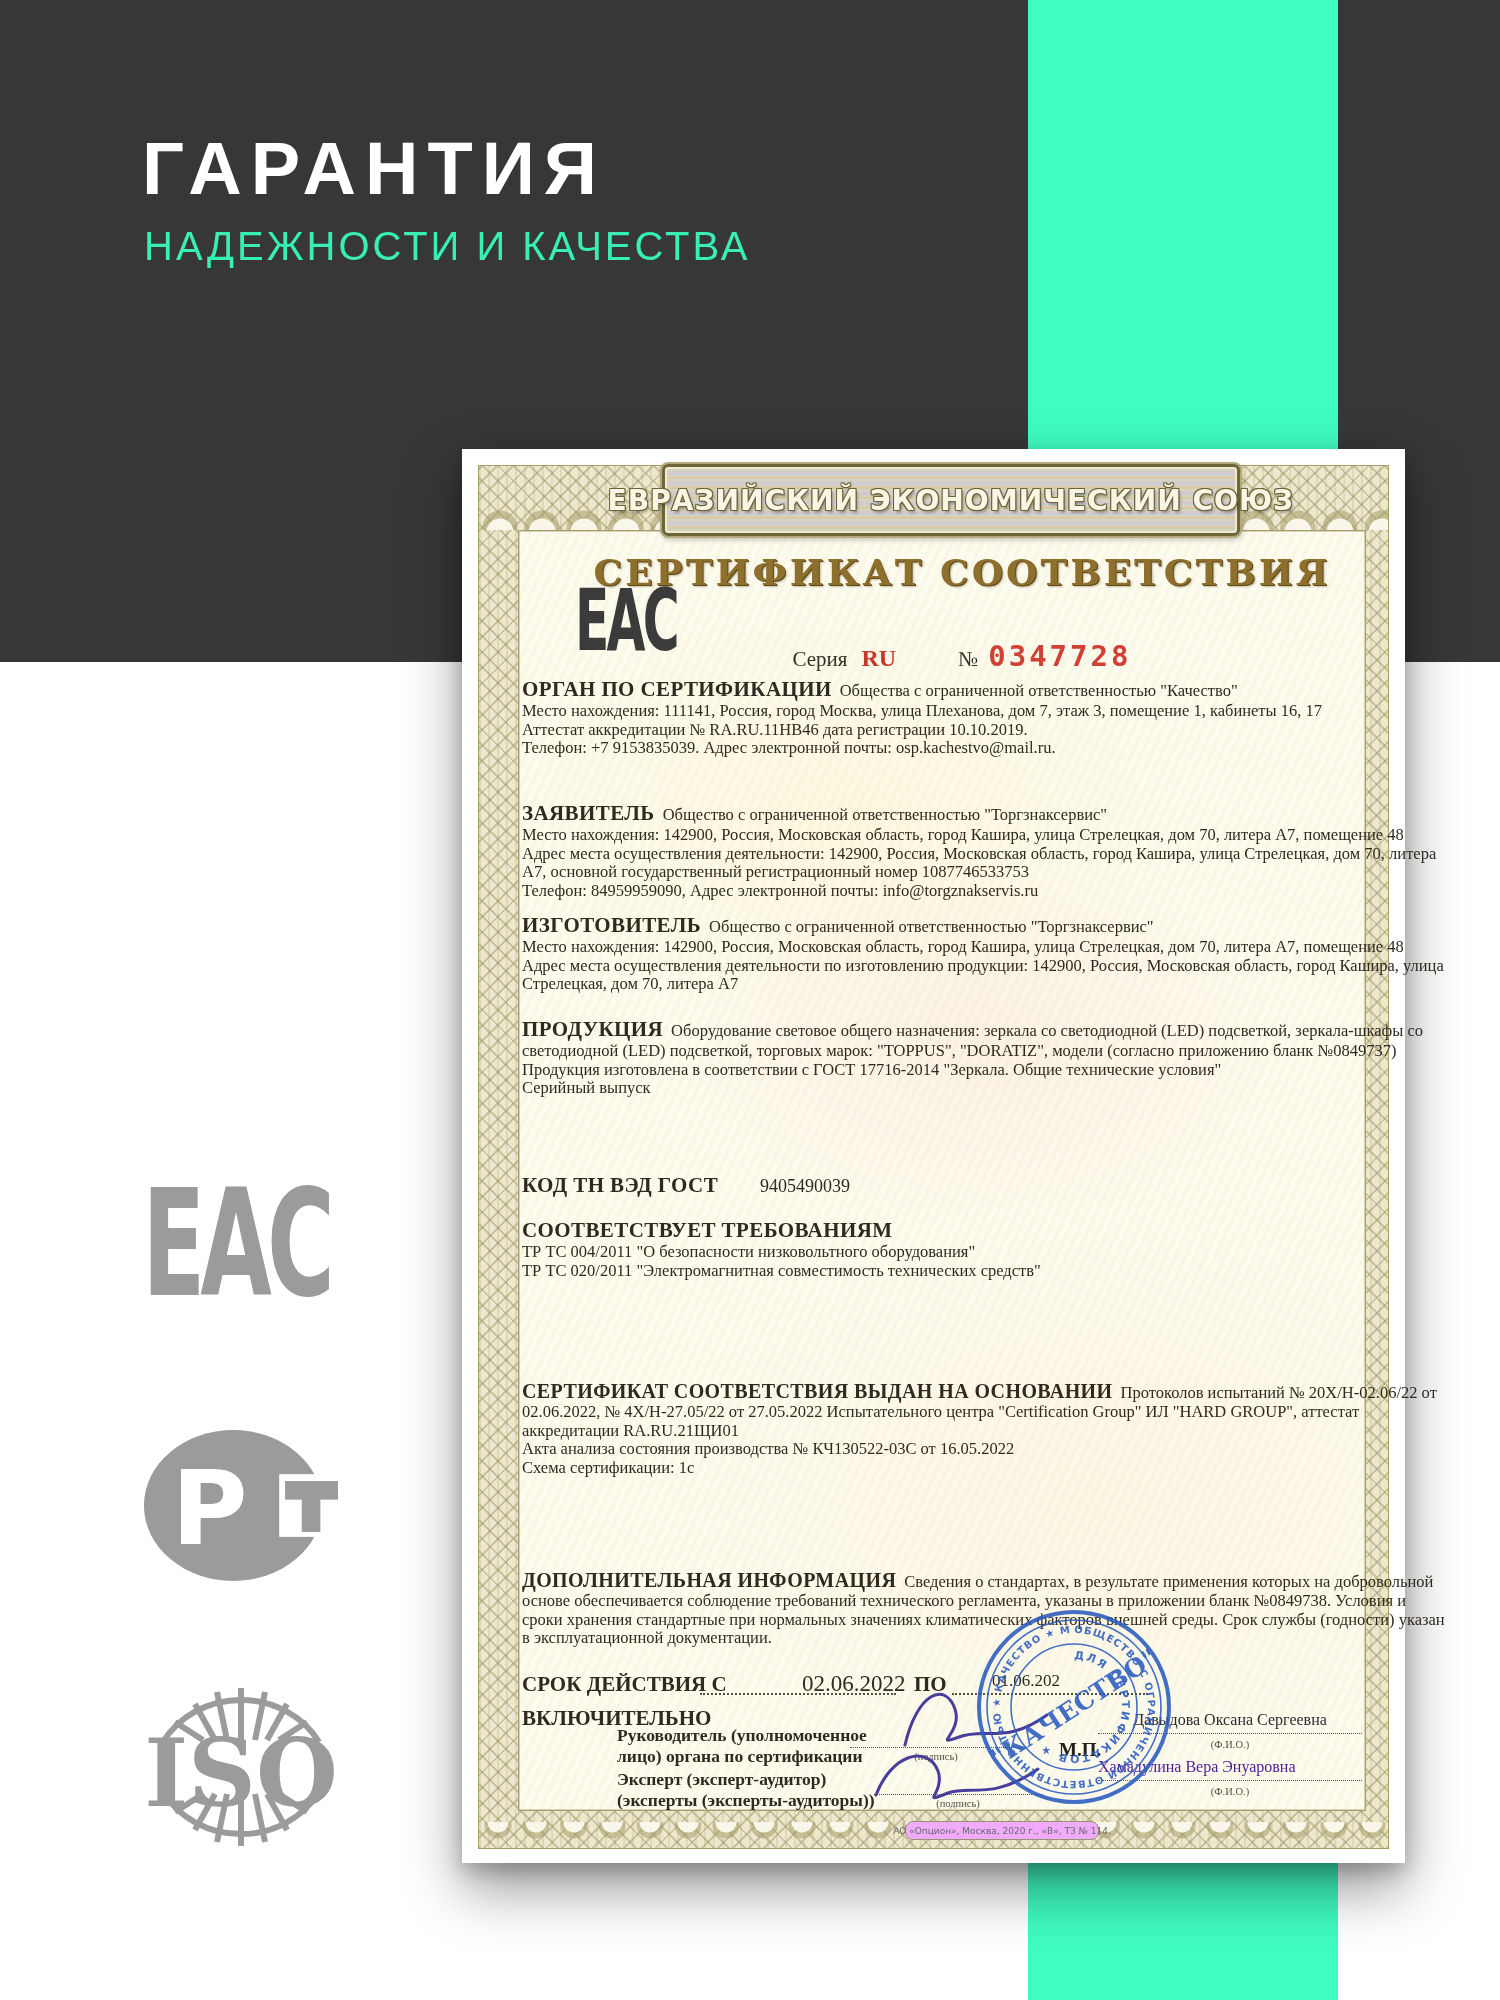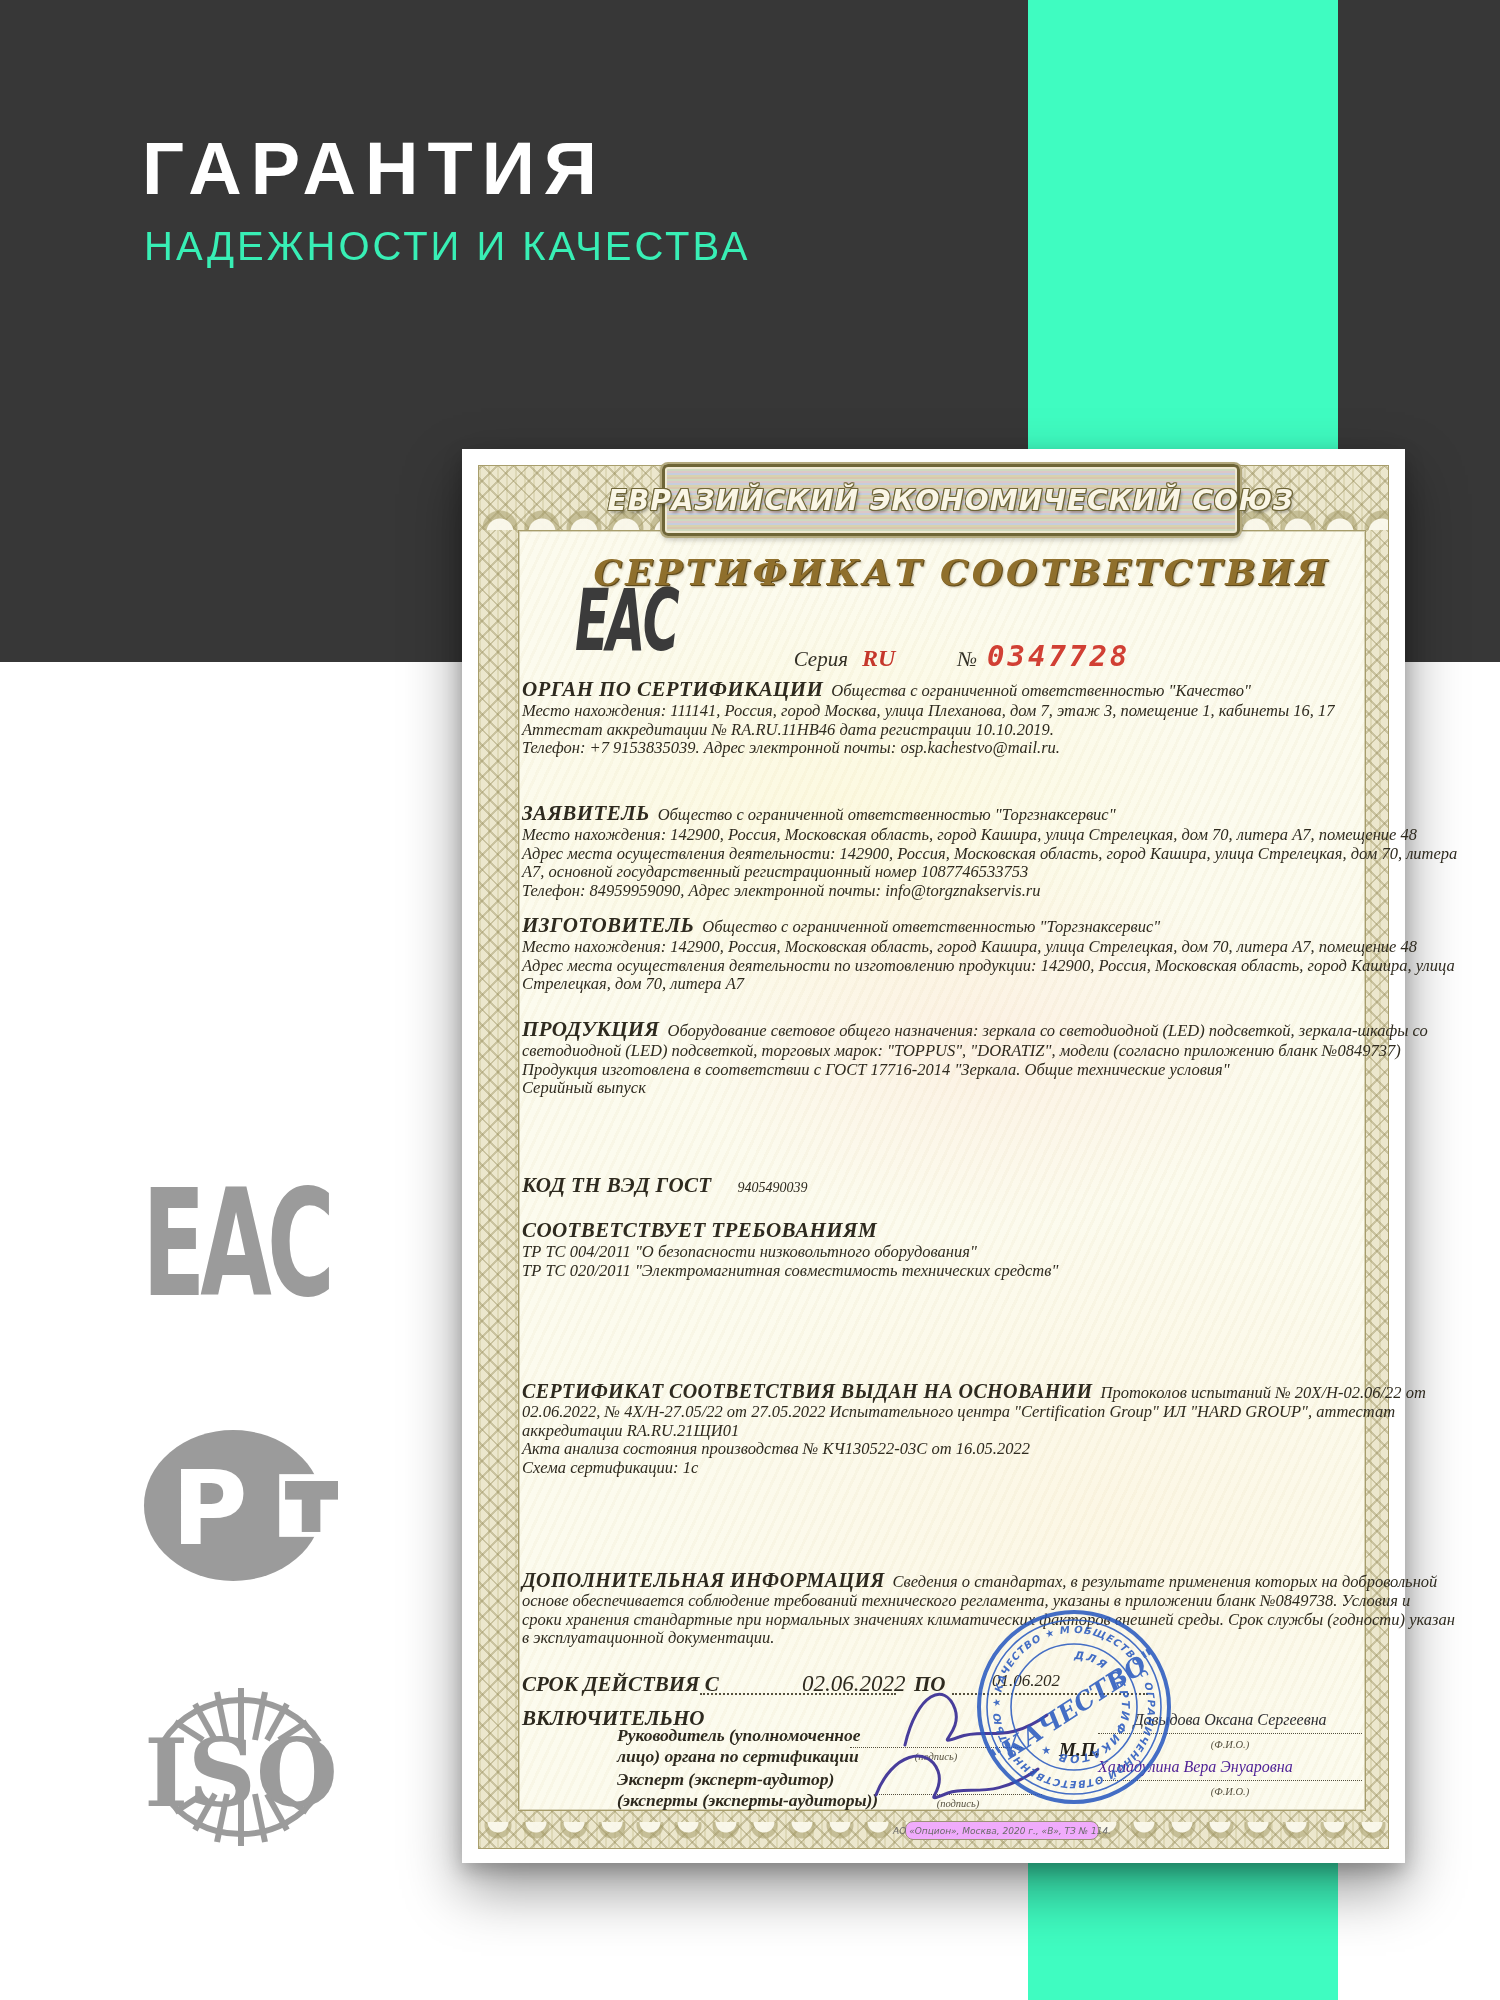--- a/index.html
+++ b/index.html
@@ -17,21 +17,21 @@
   
   .logo-eac{position:absolute;left:156px;top:1168px;width:160px;height:150px;color:#9b9b9b;
             font-family:"DejaVu Sans",sans-serif;font-weight:800;font-size:132px;letter-spacing:-7px;
             display:flex;align-items:center;justify-content:center;transform:scale(.70,1.12);
             transform-origin:center;}
   .logo-pct{position:absolute;left:142px;top:1428px;width:196px;height:155px;}
   .logo-iso{position:absolute;left:133px;top:1678px;width:216px;height:178px;}
 
   
   .cert{position:absolute;left:462px;top:449px;width:943px;height:1414px;background:#ffffff;
-        box-shadow:0 26px 55px rgba(0,0,0,.40),0 8px 18px rgba(0,0,0,.22);font-style:italic;}
+        box-shadow:0 26px 55px rgba(0,0,0,.40),0 8px 18px rgba(0,0,0,.22);}
   .frame{position:absolute;left:16px;top:16px;right:16px;bottom:14px;border:1px solid #a89e6c;
          background:
            repeating-linear-gradient(45deg, rgba(150,140,90,.40) 0 2px, rgba(0,0,0,0) 2px 11px),
            repeating-linear-gradient(-45deg, rgba(150,140,90,.40) 0 2px, rgba(0,0,0,0) 2px 11px),
            repeating-linear-gradient(90deg, rgba(190,182,130,.30) 0 2px, rgba(0,0,0,0) 2px 9px),
            #ece7cd;}
   .frame::before{content:"";position:absolute;left:0;right:0;top:22px;height:42px;
          background-image:radial-gradient(circle at 21px 44px, rgba(252,250,238,.95) 13px, rgba(0,0,0,0) 14px),
                           radial-gradient(circle at 21px 40px, rgba(167,158,108,.55) 17px, rgba(0,0,0,0) 18px);
          background-size:42px 44px;background-repeat:repeat-x;}
@@ -71,21 +71,21 @@
   .series-label{font-size:21px;}
   .series-value{font-size:24px;font-weight:700;color:#c5372b;margin-left:10px;}
   .serial-label{font-size:21px;margin-left:58px;}
   .serial-number{font-family:"DejaVu Sans Mono",monospace;font-weight:700;font-size:29px;
                  letter-spacing:3px;color:#d14034;margin-left:6px;}
 
   .sec{position:absolute;left:60px;width:900px;color:#2e2a1f;}
   .sh{font-weight:700;font-size:21px;letter-spacing:.4px;white-space:nowrap;}
   .si{font-size:16.5px;margin-left:8px;white-space:nowrap;}
   .sl{font-size:16.5px;line-height:18.6px;white-space:nowrap;}
-  .kv{font-size:14px;margin-left:26px;}
+  .kv{font-size:18px;margin-left:42px;}
 
   .srok-l1{position:absolute;left:60px;top:1223px;font-weight:700;font-size:21px;color:#2e2a1f;}
   .srok-l2{position:absolute;left:60px;top:1257px;font-weight:700;font-size:21px;color:#2e2a1f;}
   .date-from{position:absolute;left:296px;top:1222px;font-size:23px;color:#2e2a1f;margin-left:44px;}
   .line-from{position:absolute;left:238px;top:1228px;width:196px;height:16px;border-bottom:2px dotted #55503e;}
   .srok-po{position:absolute;left:452px;top:1223px;font-weight:700;font-size:21px;color:#2e2a1f;}
   .date-to{position:absolute;left:498px;top:1222px;font-size:17px;color:#2e2a1f;margin-left:32px;}
   .line-to{position:absolute;left:490px;top:1228px;width:196px;height:16px;border-bottom:2px dotted #55503e;}
 
   .role1{position:absolute;left:155px;top:1276px;font-weight:700;font-size:17.5px;line-height:21px;color:#2e2a1f;}

